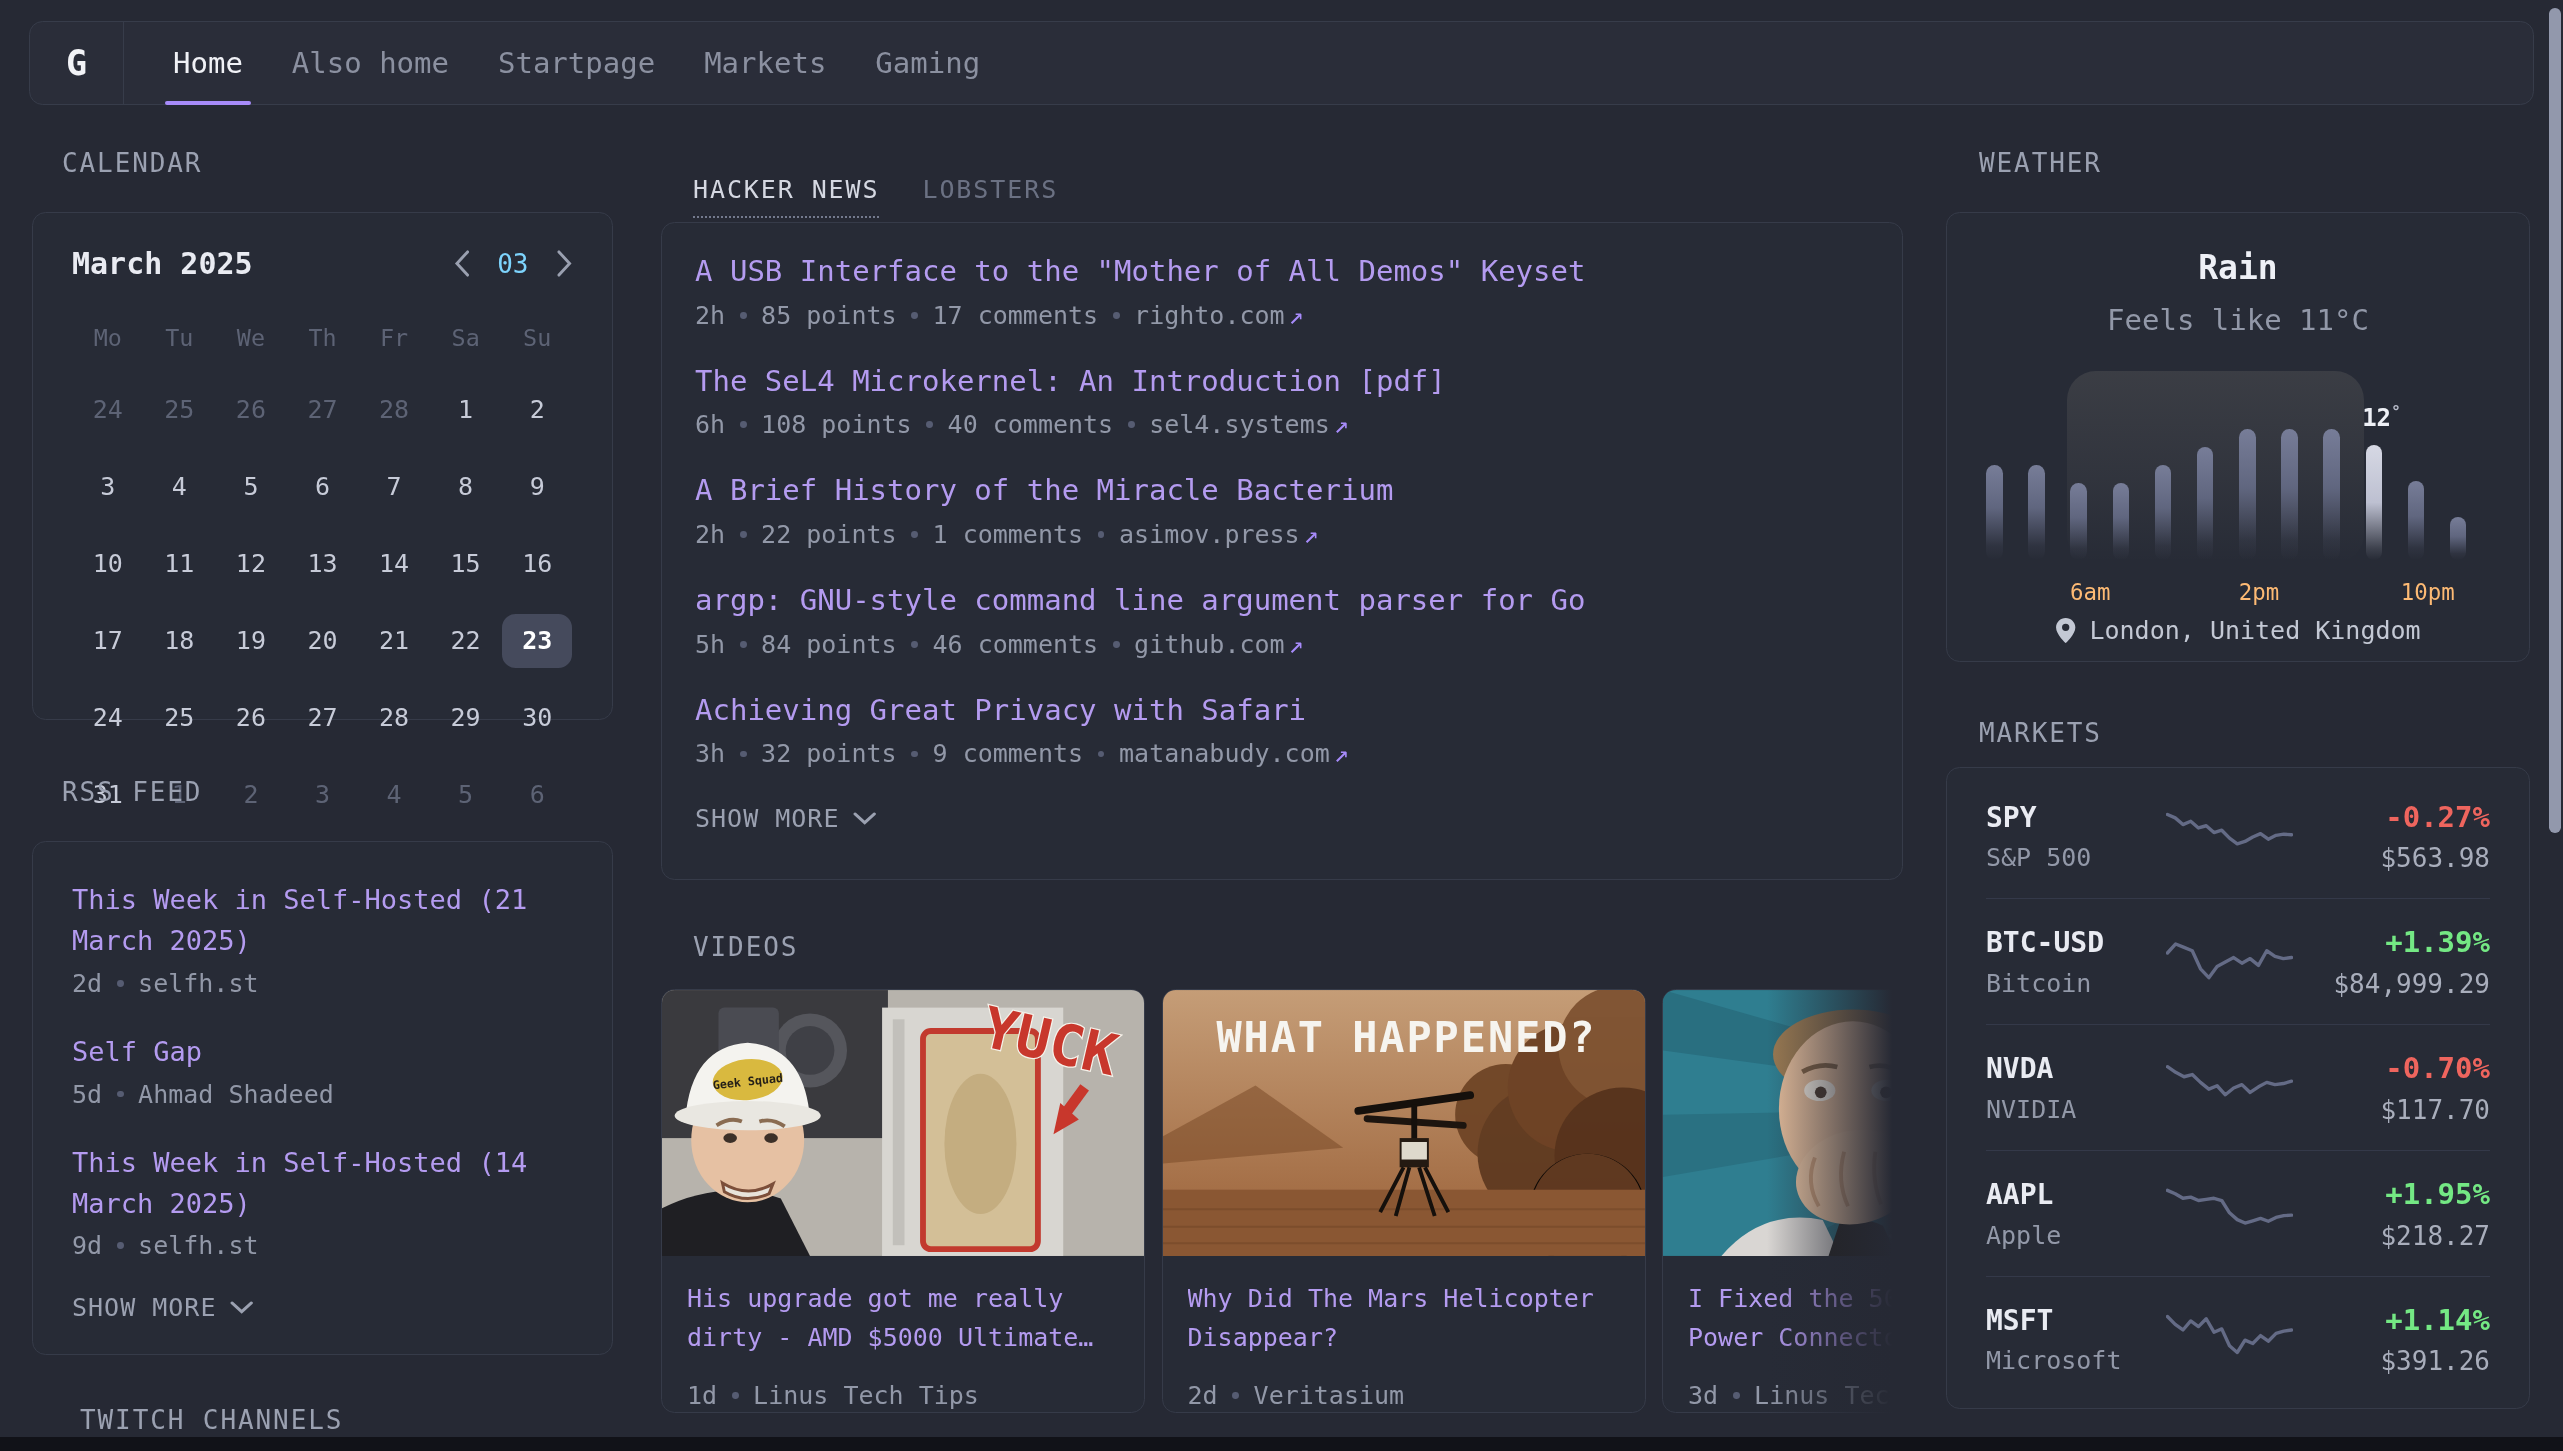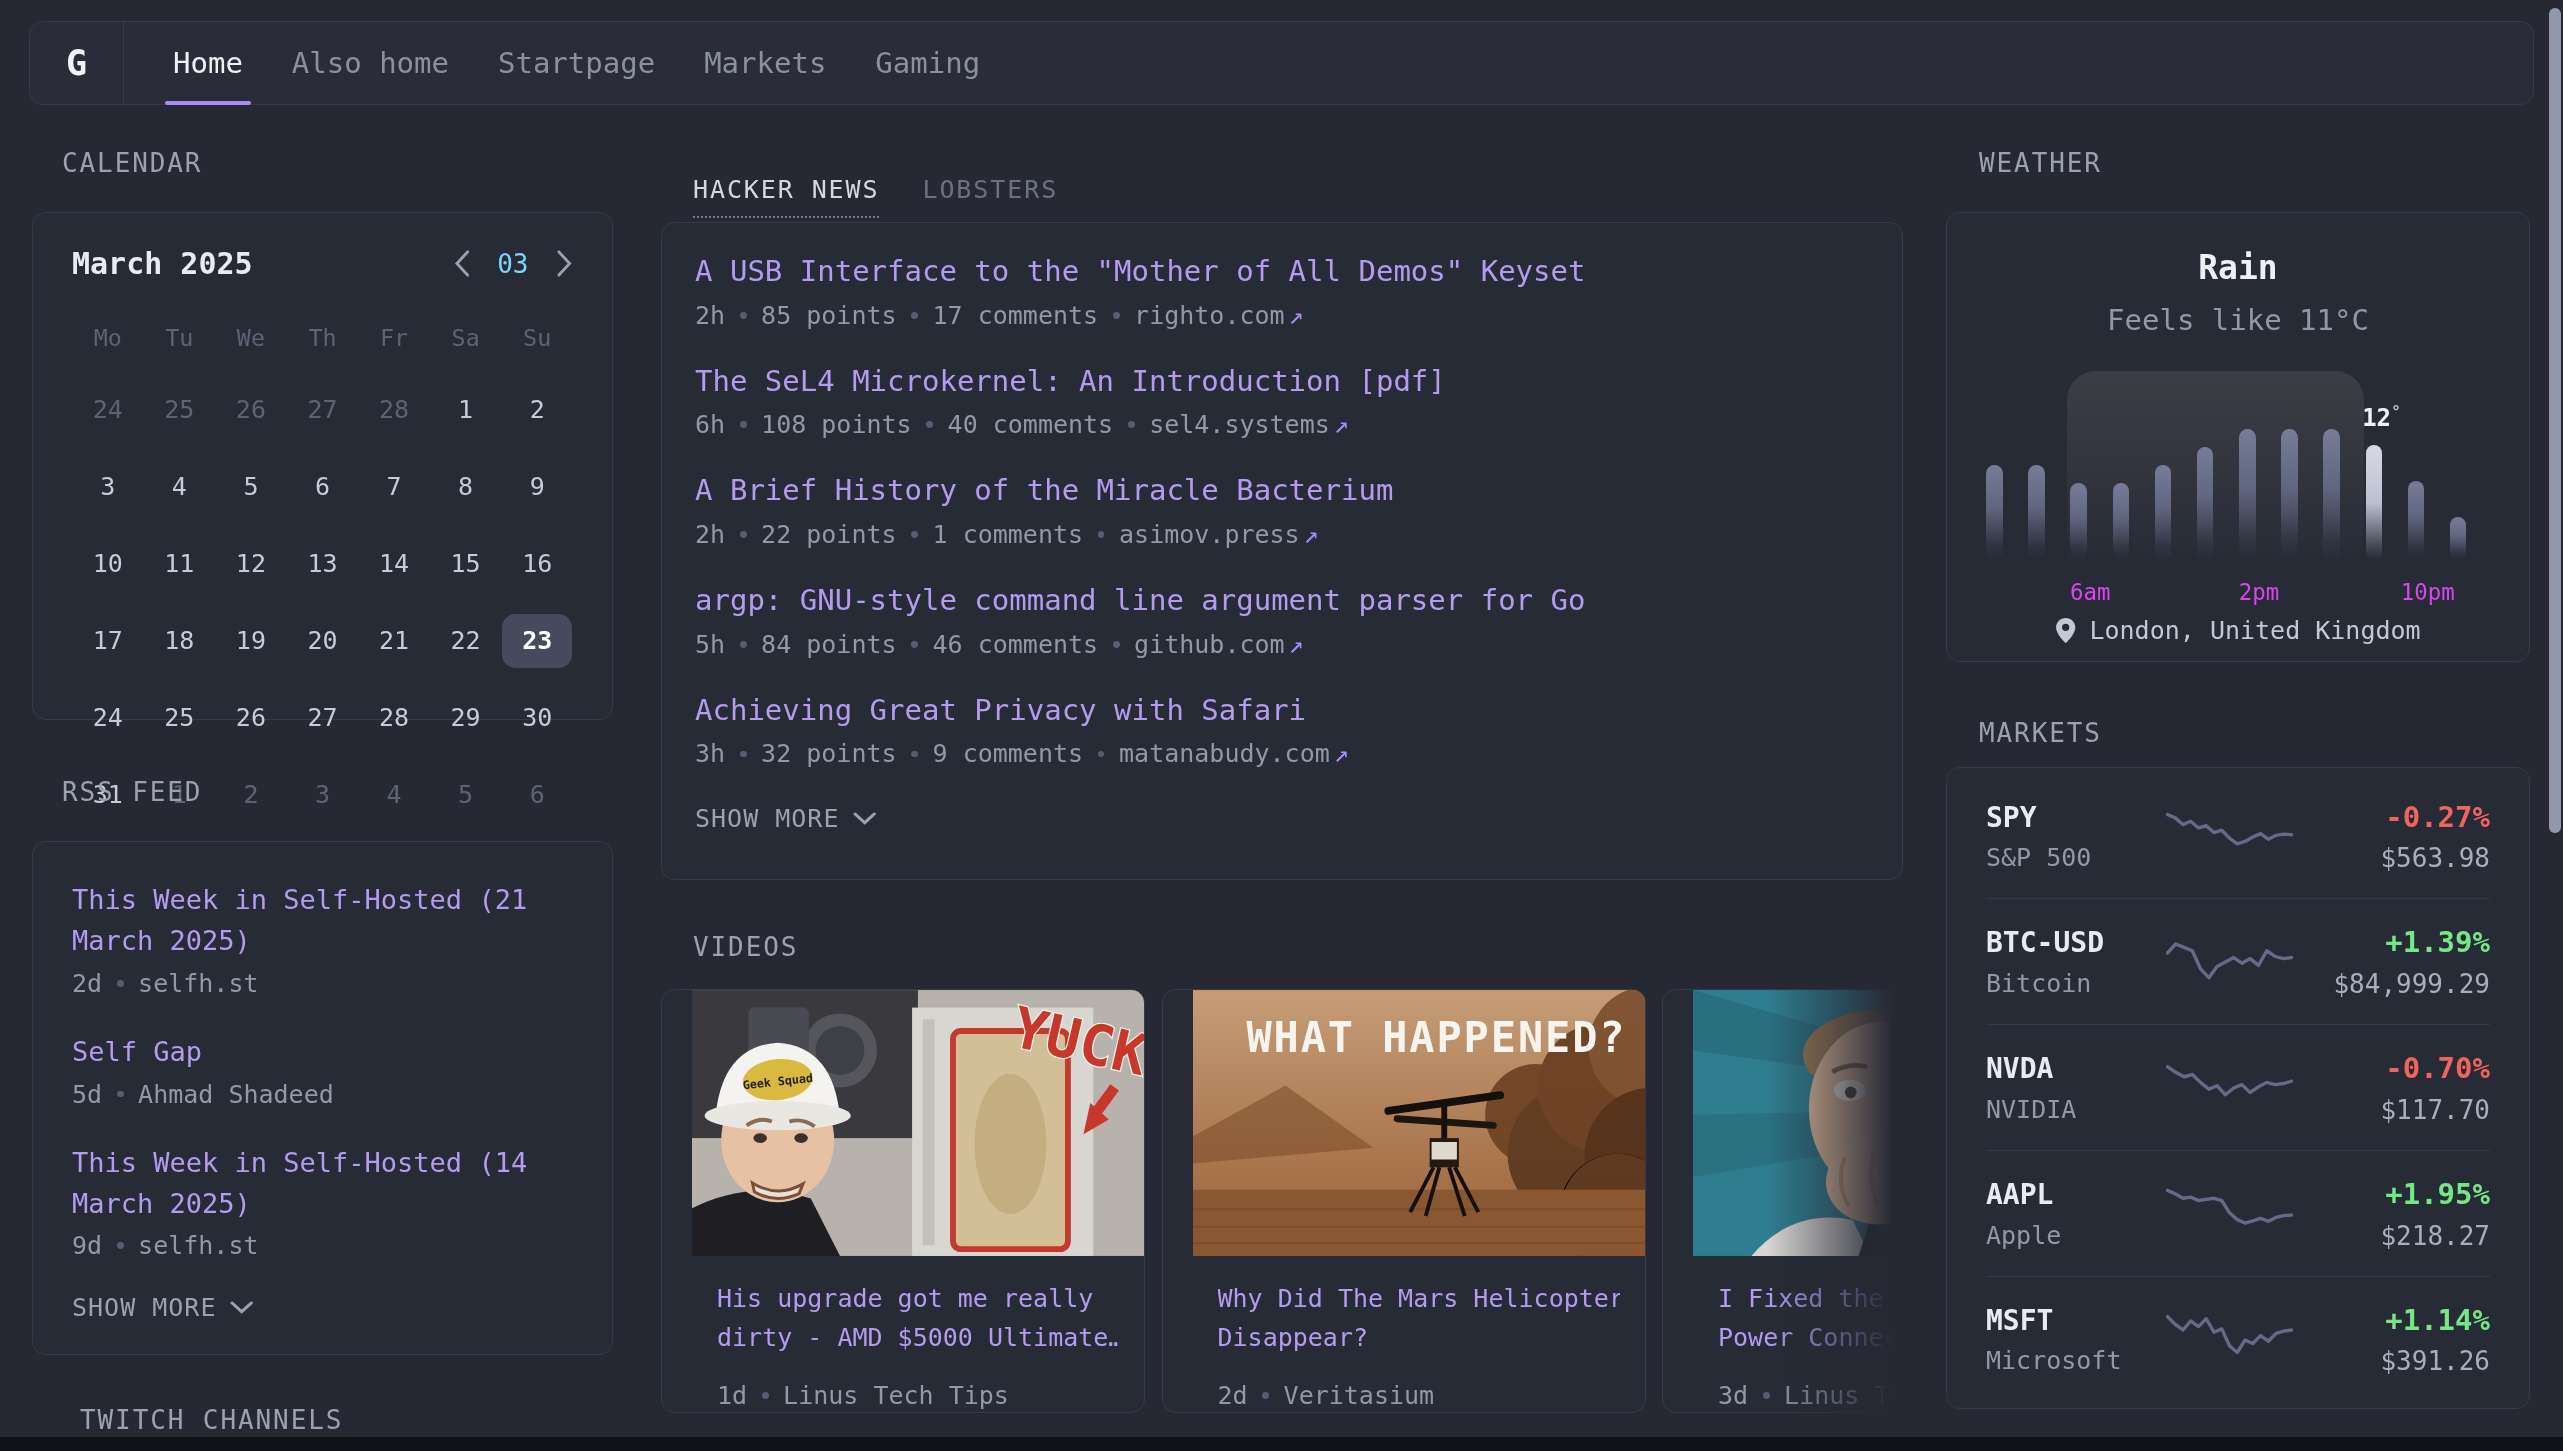--- a/index.html
+++ b/index.html
@@ -47,38 +47,38 @@
   .news-tab.active { color:#d5d8e2; border-bottom:2.9px dotted #747a8e; }
   .news-card { left:661px; top:222px; width:1242px; height:658px; padding:29px 33px; display:flex; flex-direction:column; gap:32px; }
   .news-title { font-size:29px; line-height:39px; color:#b49bf0; cursor:pointer; white-space:nowrap; }
   .news-item .meta { margin-top:9.7px; }
   .news-card .show-more { margin-top:3.9px; }
 
   
   .videos-row { position:absolute; left:661px; top:989px; width:1242px; height:424px; display:flex; gap:16.5px; overflow:hidden; }
   .videos-row::after { content:''; position:absolute; right:0; top:0; bottom:0; width:136px;
      background:linear-gradient(90deg, rgba(38,41,52,0) 0%, #262934 92%); pointer-events:none; }
-  .video-card { width:484px; flex:none; background:#272b36; border:1px solid #363b49; border-radius:13.6px; overflow:hidden; cursor:pointer;padding-left:30px; }
+  .video-card { width:484px; flex:none; background:#272b36; border:1px solid #363b49; border-radius:13.6px; overflow:hidden; cursor:pointer; }
   .video-thumb { display:block; width:484px; height:266px; }
   .video-body { padding:23.4px 25px; }
   .video-title div { font-size:25px; line-height:39px; color:#b49bf0; white-space:nowrap; overflow:hidden; }
   .video-body .meta { margin-top:23.4px; }
 
   
   .weather-card { left:1946px; top:212px; width:584px; height:450px; padding-top:35px; text-align:center; }
   .weather-cond { font-size:33px; font-weight:bold; color:#eef0f6; }
   .weather-feels { margin-top:15.6px; font-size:29px; color:#9298a8; }
   .weather-chart { position:relative; height:165px; margin:58px 39px 56px; display:flex; align-items:flex-end; justify-content:space-between; }
   .day-region { position:absolute; left:16%; width:59%; top:-23.4px; bottom:-3.9px; border-radius:29px;
      background:linear-gradient(180deg, rgba(235,224,196,0.10) 0%, rgba(235,224,196,0.05) 55%, rgba(235,224,196,0) 100%); }
   .wcell { position:relative; width:40px; height:100%; display:flex; align-items:flex-end; }
   .wbar { width:16.5px; border-radius:8.8px;
      background:linear-gradient(180deg,#777d98 0%, #60667f 45%, rgba(84,89,112,0.18) 85%, rgba(84,89,112,0) 100%); }
   .wbar.hl { background:linear-gradient(180deg,#d6d8e4 0%, #bdc0d1 50%, rgba(189,192,209,0.15) 90%, rgba(189,192,209,0) 100%); }
-  .wtime { position:absolute; top:calc(100% + 19.5px); left:50%; transform:translateX(-50%); font-size:22.4px; color:#d946ef; white-space:nowrap; }
+  .wtime { position:absolute; top:calc(100% + 19.5px); left:50%; transform:translateX(-50%); font-size:22.4px; color:#fdba74; white-space:nowrap; }
   .wtemp { position:absolute; left:40%; transform:translateX(-50%); font-size:24px; font-weight:bold; color:#eef0f6; white-space:nowrap; }
   .wdeg { font-size:16.5px; color:#b9bdcb; vertical-align:super; }
   .weather-loc { display:flex; align-items:center; justify-content:center; gap:12.7px; font-size:25px; color:#c3c8d4; }
 
   
   .markets-card { left:1946px; top:767px; width:584px; height:642px; padding:5.8px 39px; }
   .mkt-row { display:flex; align-items:center; padding:26px 0 25px; border-top:1px solid #343949; cursor:pointer; }
   .mkt-row:first-child { border-top:none; }
   .mkt-left { width:180px; }
   .mkt-sym { font-size:28px; font-weight:bold; color:#e9ebf2; white-space:nowrap; }

